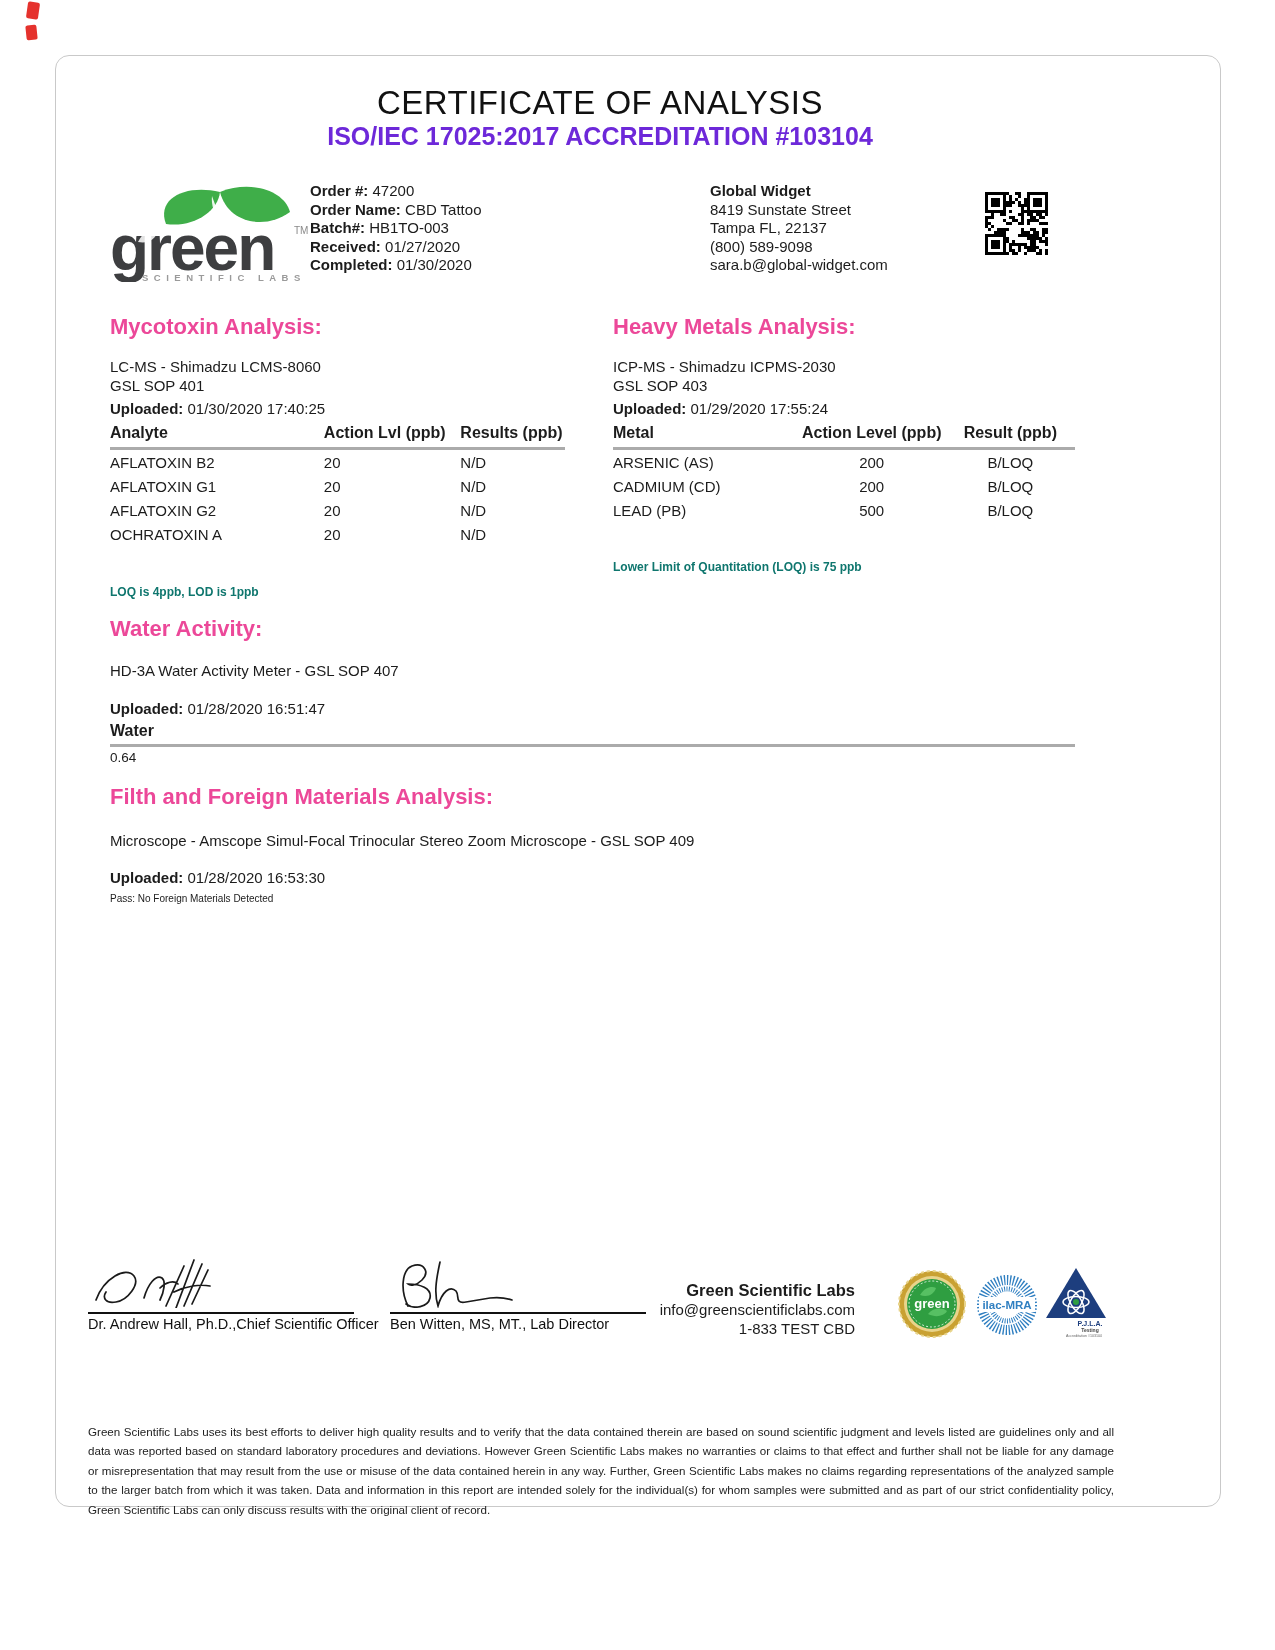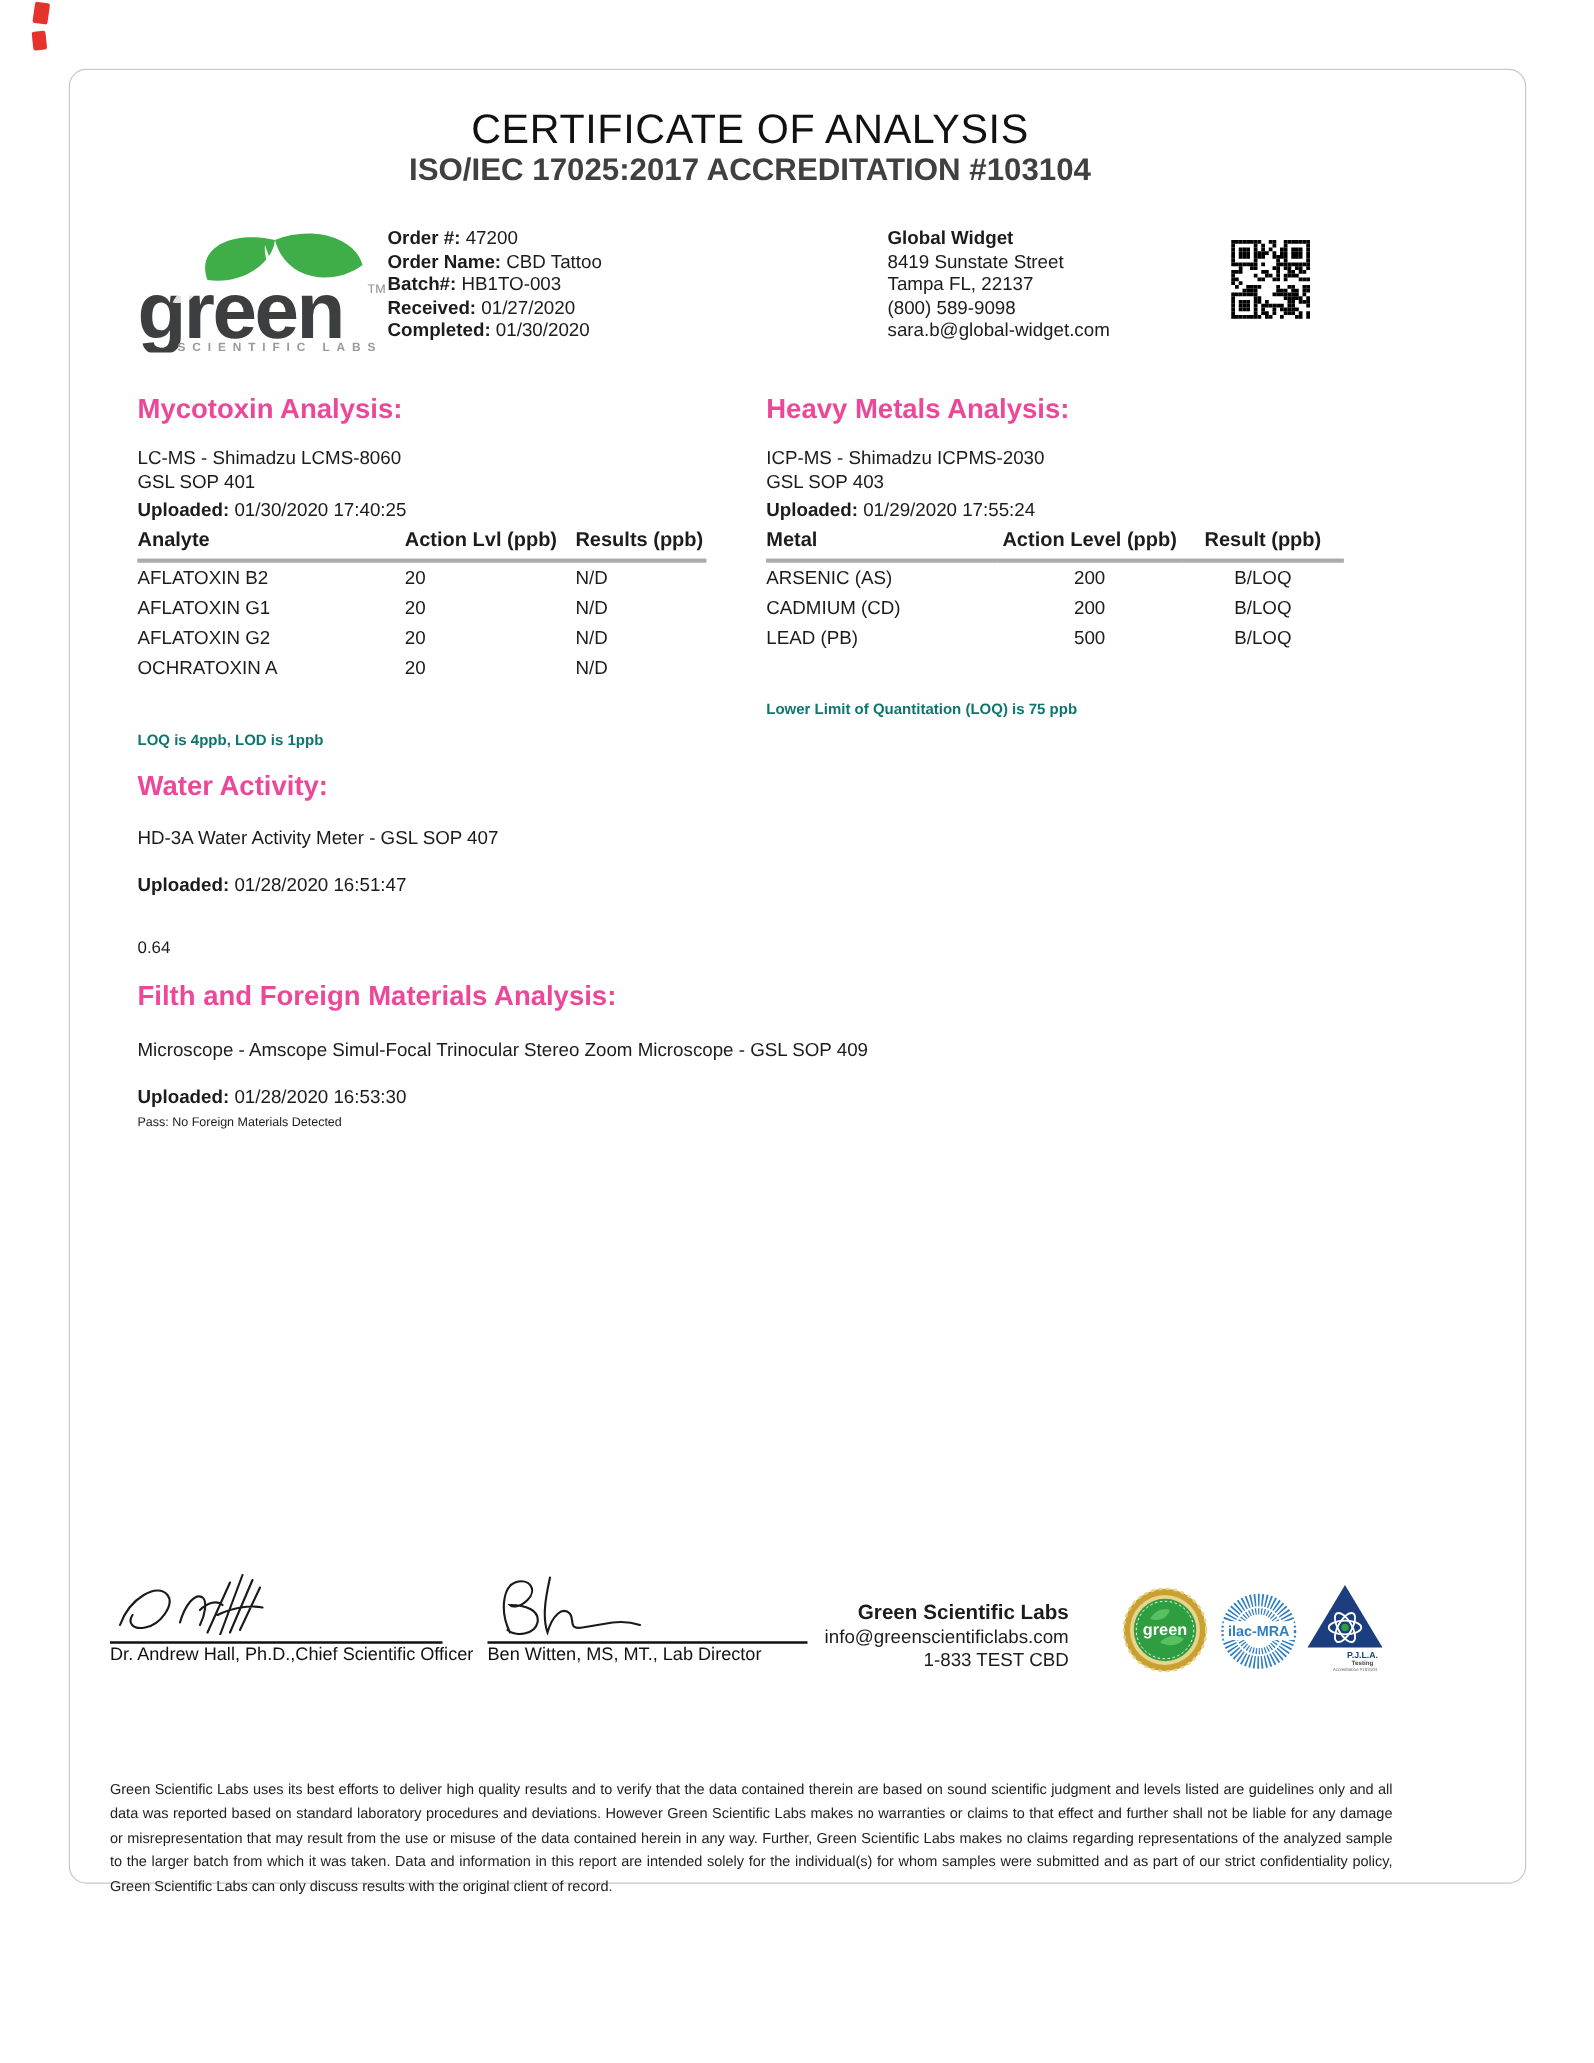--- a/index.html
+++ b/index.html
@@ -7,21 +7,21 @@
         font-family:"Liberation Sans", sans-serif;color:#1c1c1c;overflow:hidden;}
   .doc-border{position:absolute;left:55px;top:55px;width:1164px;height:1450px;
         border:1px solid #c9c9c9;border-radius:14px;}
   .red-mark{position:absolute;background:#e5322d;border-radius:2px;}
   .red-mark.m1{left:27px;top:2px;width:12px;height:17px;transform:rotate(8deg);}
   .red-mark.m2{left:26px;top:25px;width:11px;height:15px;transform:rotate(-6deg);}
 
   .title{position:absolute;left:88px;top:84px;width:1024px;text-align:center;
         font-size:33px;font-weight:400;letter-spacing:.5px;color:#111;}
   .subtitle{position:absolute;left:88px;top:122px;width:1024px;text-align:center;
-        font-size:25px;font-weight:700;color:#404040;}
+        font-size:25px;font-weight:700;color:#6d28d9;}
 
   .logo{position:absolute;left:108px;top:182px;width:205px;height:100px;}
   .order-block{position:absolute;left:310px;top:182px;font-size:15px;line-height:18.5px;}
   .client-block{position:absolute;left:710px;top:182px;font-size:15px;line-height:18.5px;}
   .info-line .b{font-weight:700;}
   .b{font-weight:700;}
   #qr{position:absolute;left:985px;top:192px;width:63px;height:63px;
       display:grid;grid-template-columns:repeat(21,3px);grid-template-rows:repeat(21,3px);}
   #qr span{width:3px;height:3px;}
   #qr span.k{background:#000;}
@@ -624,20 +624,21 @@
       </tbody>
   </table>
   <div class="small-note" style="left:613px;top:560px;">Lower Limit of Quantitation (LOQ) is 75 ppb</div>
 
   <div class="section-heading" style="left:110px;top:616px;">Water Activity:</div>
   <div class="instrument" style="left:110px;top:661px;">HD-3A Water Activity Meter - GSL SOP 407</div>
   <div class="uploaded" style="left:110px;top:700px;">
     <span class="b">Uploaded:</span>
     <span>01/28/2020 16:51:47</span>
   </div>
+  <div class="water-header">Water</div>
   <div class="water-value">0.64</div>
 
   <div class="section-heading" style="left:110px;top:784px;">Filth and Foreign Materials Analysis:</div>
   <div class="instrument" style="left:110px;top:831px;">Microscope - Amscope Simul-Focal Trinocular Stereo Zoom Microscope - GSL SOP 409</div>
   <div class="uploaded" style="left:110px;top:869px;">
     <span class="b">Uploaded:</span>
     <span>01/28/2020 16:53:30</span>
   </div>
   <div class="pass-line">Pass: No Foreign Materials Detected</div>
 

